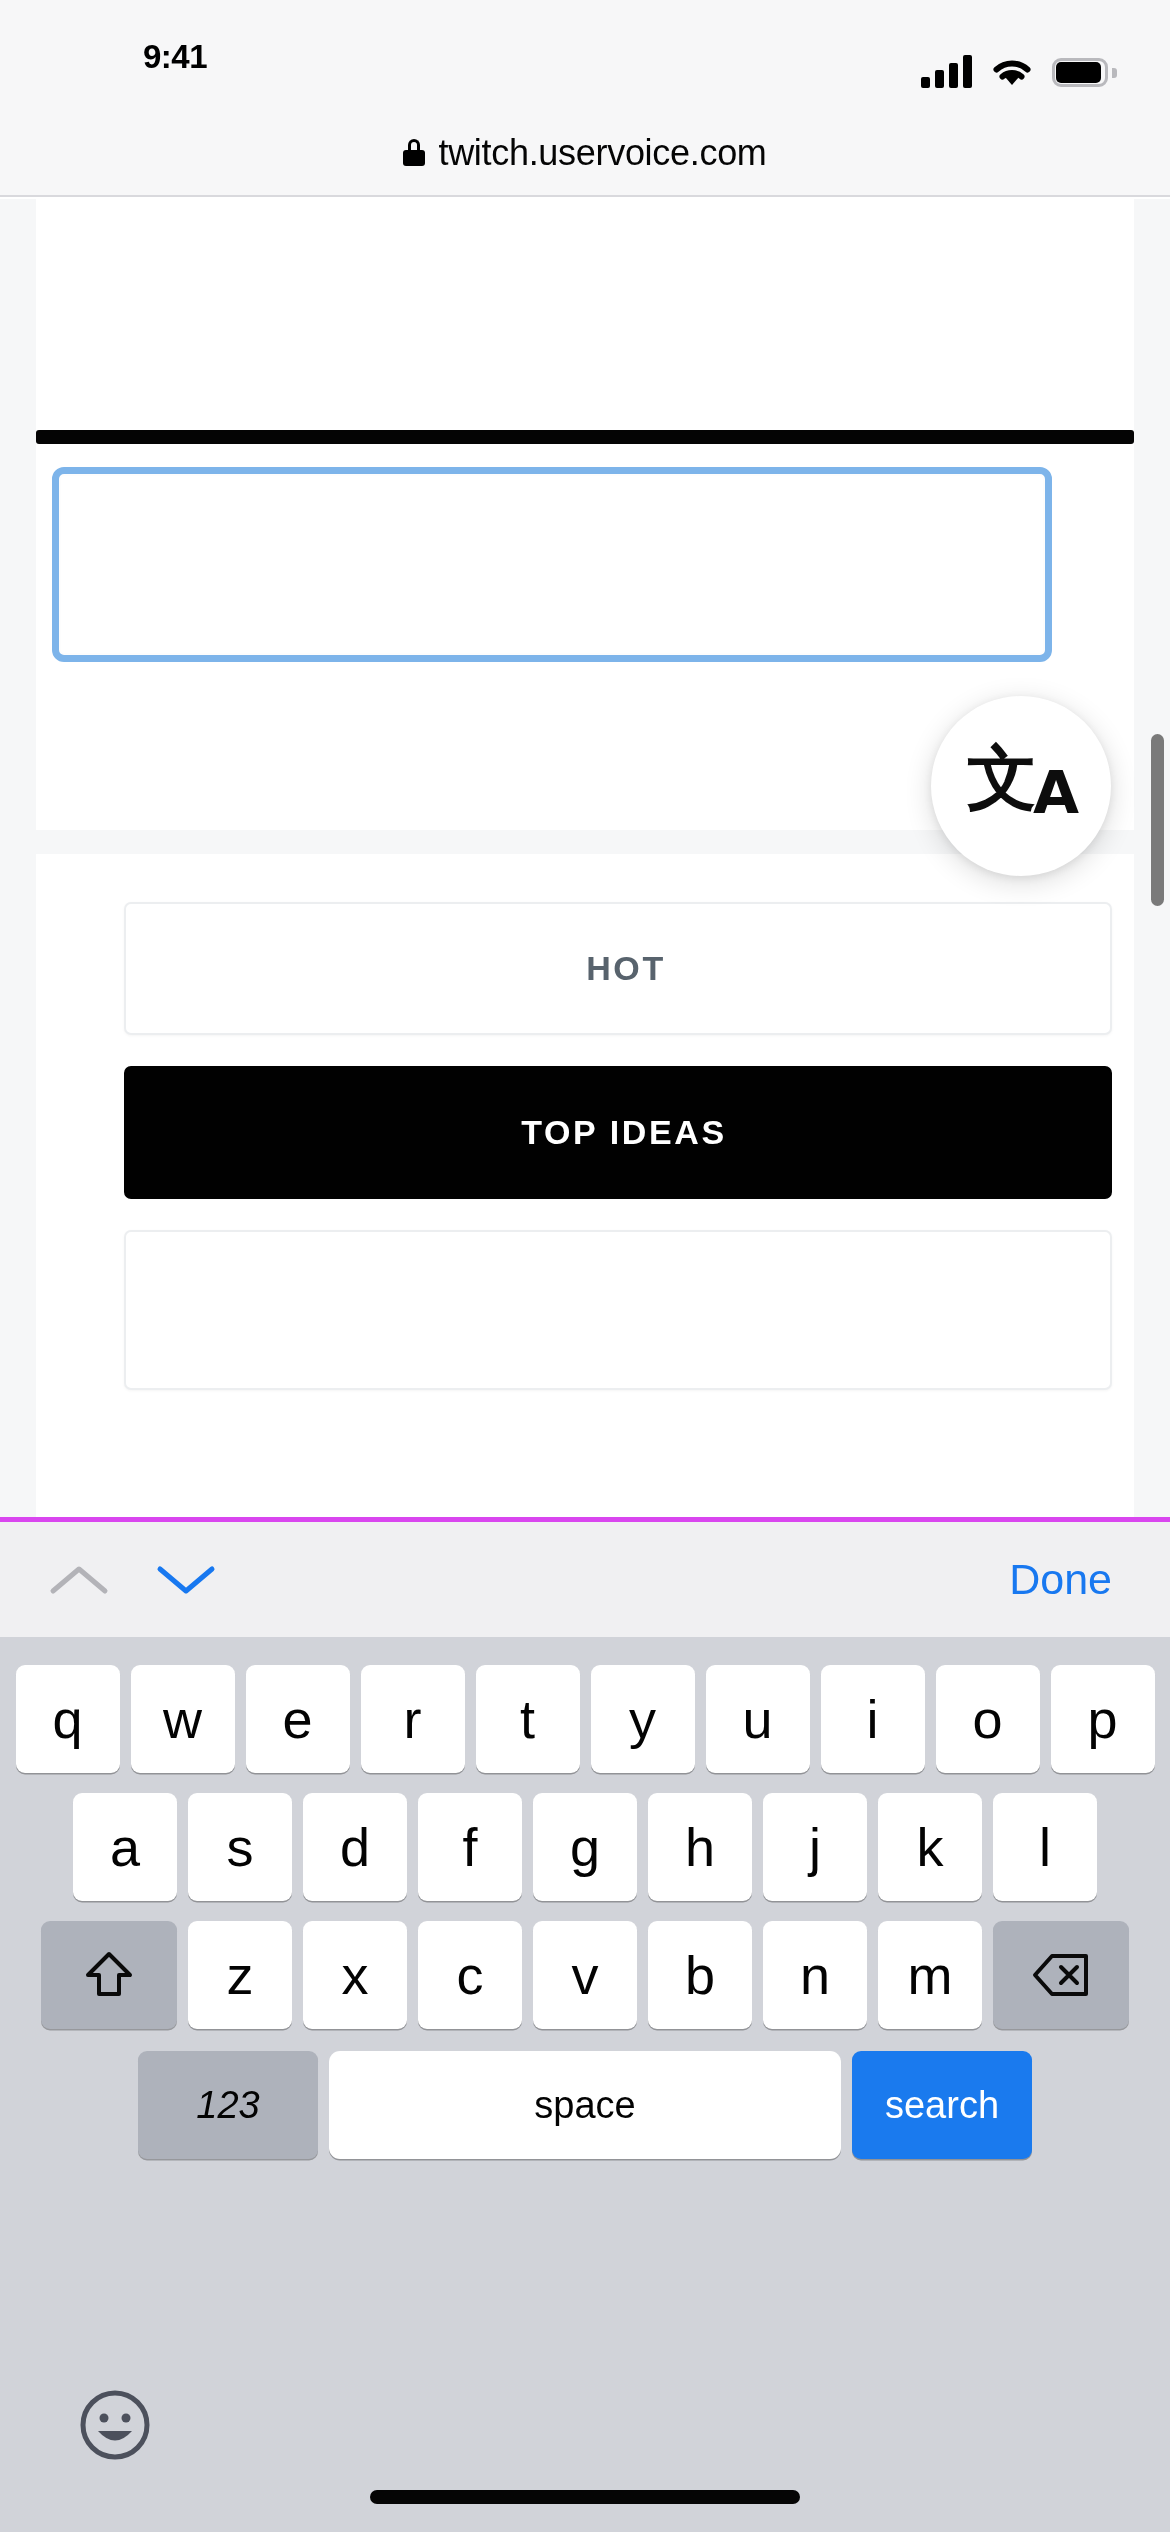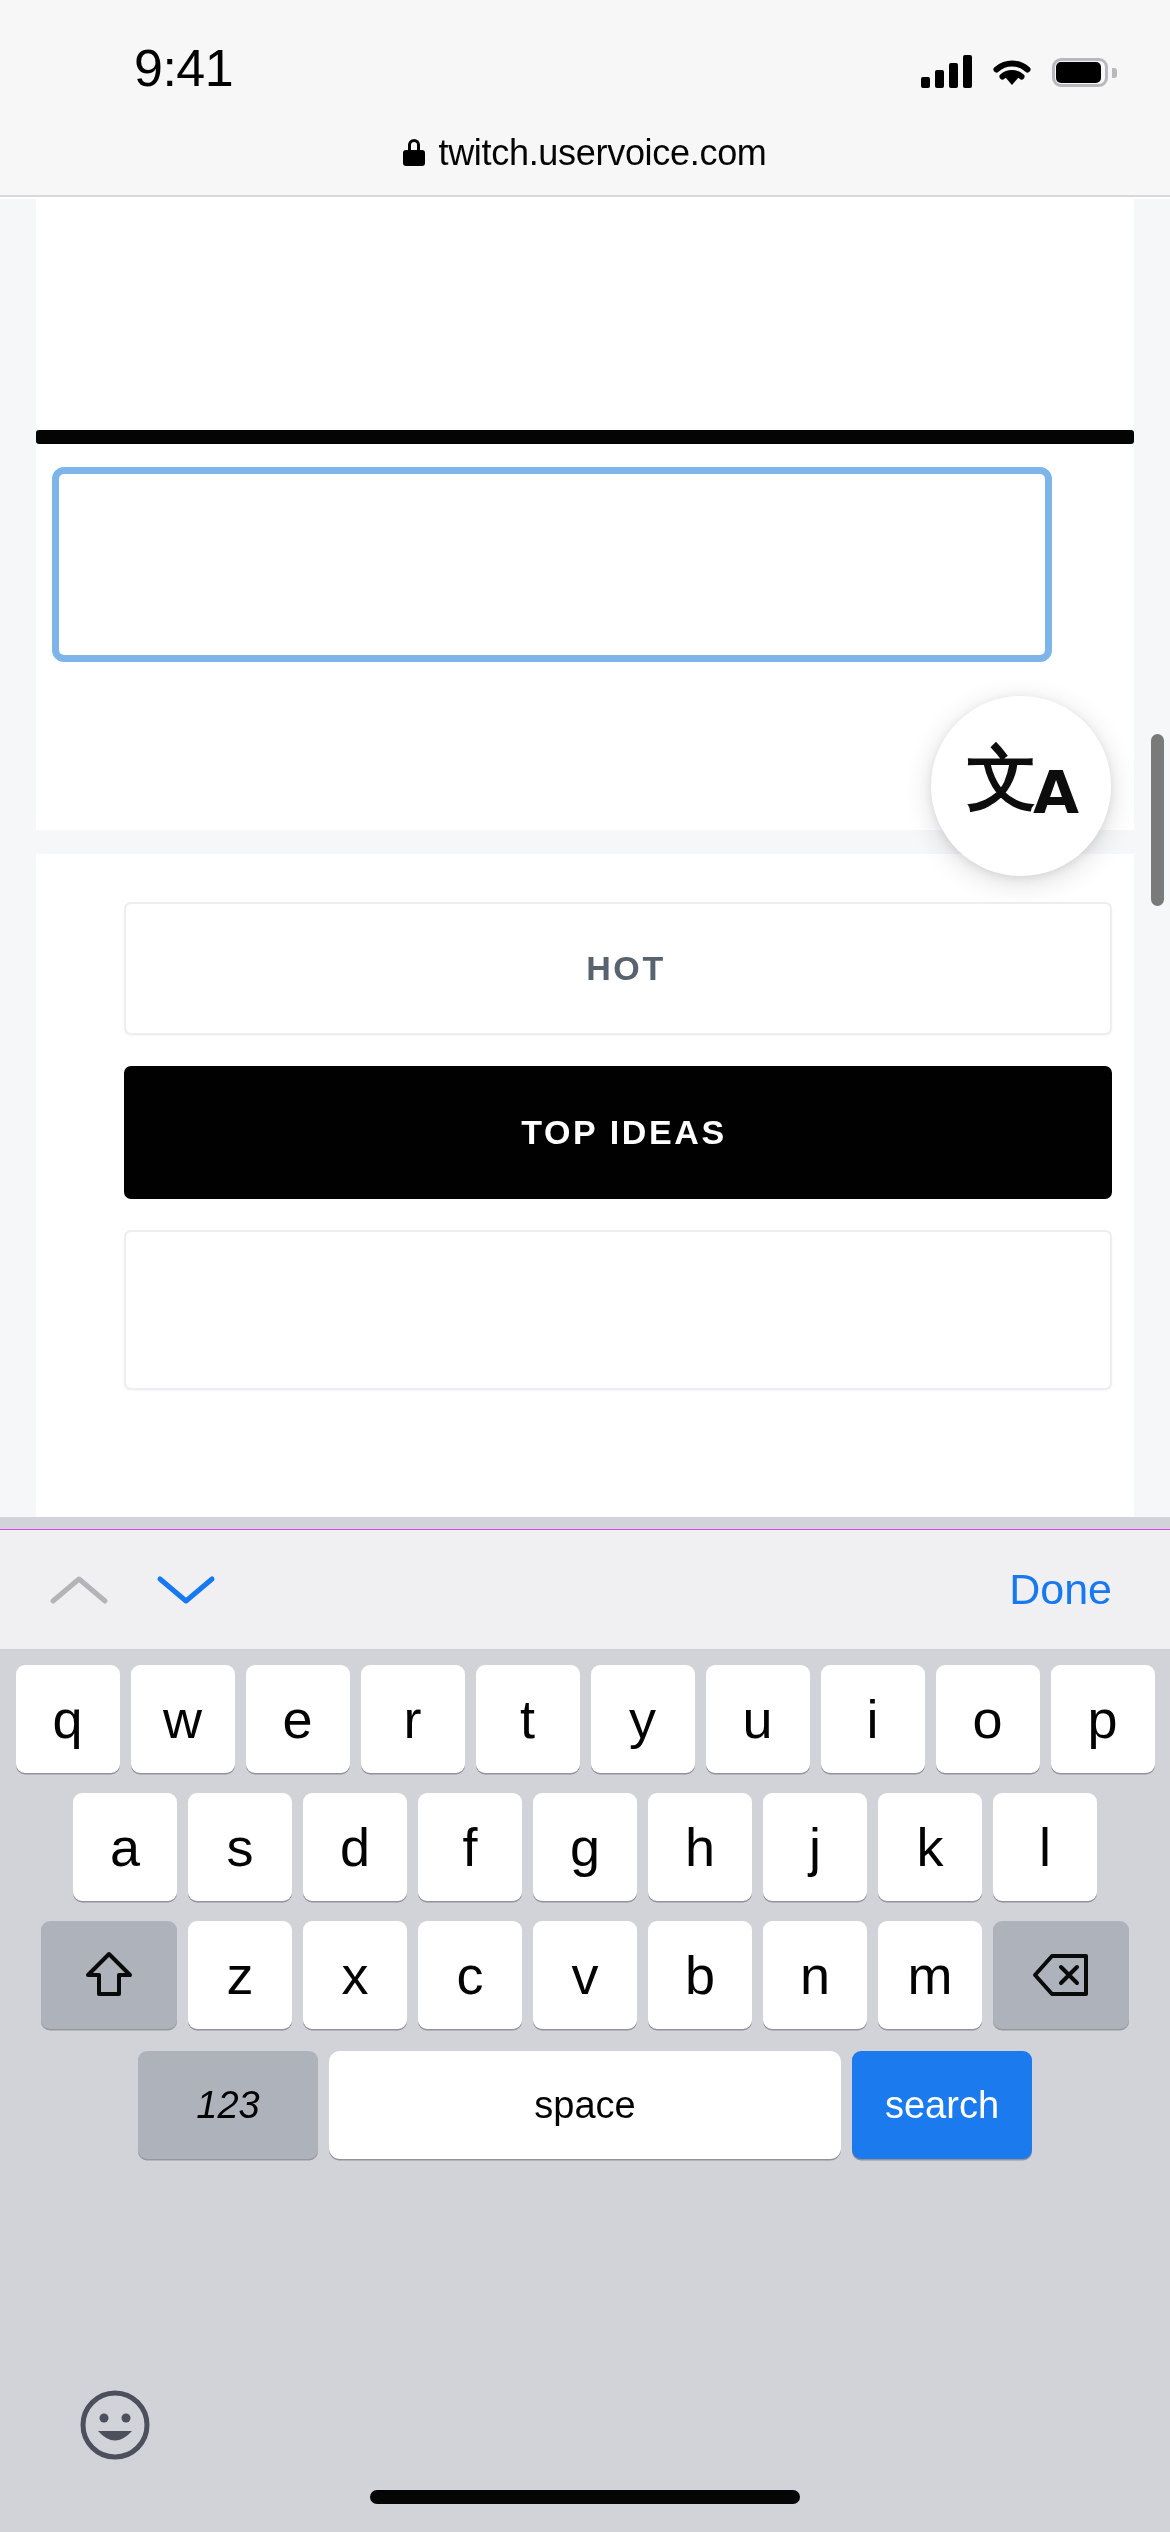--- a/index.html
+++ b/index.html
@@ -14,22 +14,22 @@
   
   .browser-top{
     position:absolute; top:0; left:0; width:1170px; height:197px;
     background:#f7f7f8;
     border-bottom:2px solid #d9d9dd;
   }
   .statusbar{
     position:absolute; top:0; left:0; width:1170px; height:110px;
   }
   .status-time{
-    position:absolute; left:134px; top:38px;
-    font-size:52px; font-weight:400; color:#000; letter-spacing:-0.5px;
+    position:absolute; left:143px; top:38px;
+    font-size:33px; font-weight:700; color:#000; letter-spacing:-0.5px;
   }
   .status-right{
     position:absolute; right:58px; top:48px; display:flex; align-items:flex-end; gap:18px; height:40px;
   }
   .sig{ display:flex; align-items:flex-end; gap:5px; height:33px; }
   .sig i{ display:block; width:9px; background:#000; border-radius:2px; }
   .sig i:nth-child(1){ height:11px; }
   .sig i:nth-child(2){ height:18px; }
   .sig i:nth-child(3){ height:25px; }
   .sig i:nth-child(4){ height:33px; }
@@ -166,22 +166,22 @@
     position:absolute; right:6px; top:535px; width:13px; height:172px;
     background:#7a7a7a; border-radius:7px; z-index:25;
   }
 
   
   .kb{
     position:absolute; left:0; bottom:0; width:1170px; height:1015px;
     background:#d1d3d9;
   }
   .kb-accessory{
-    position:absolute; left:0; top:12px; width:1170px; height:120px;
-    background:#f0f0f2; border-top:1px solid #d946ef;
+    position:absolute; left:0; top:0; width:1170px; height:120px;
+    background:#f0f0f2; border-top:5px solid #d946ef;
     display:flex; align-items:center;
   }
   .chev{ width:62px; height:34px; position:relative; }
   .chev svg{ position:absolute; left:0; top:0; }
   .acc-up{ position:absolute; left:48px; }
   .acc-down{ position:absolute; left:155px; }
   .acc-done{
     position:absolute; right:58px;
     font-size:43px; color:#1878f0; font-weight:400;
   }

